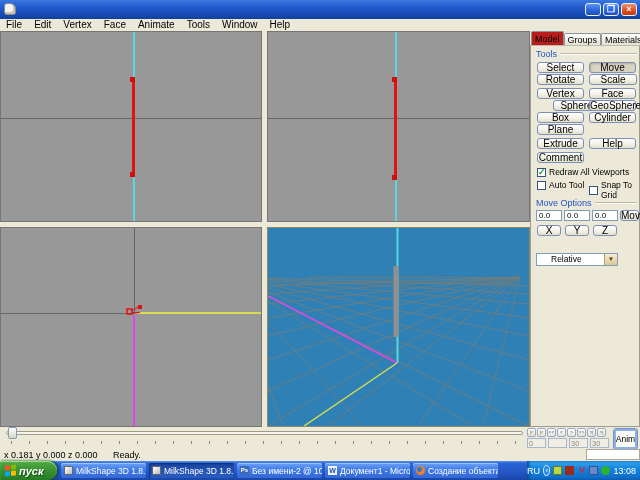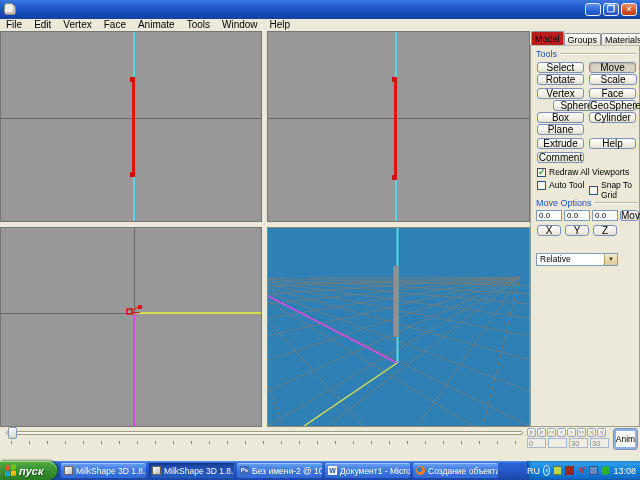--- a/index.html
+++ b/index.html
@@ -62,21 +62,21 @@
 
   .cbrow { position:absolute; display:flex; align-items:center; font-size:8.5px; color:#000; }
   .cbbox { width:9px; height:9px; background:#fff; border:1px solid #33527e; margin-right:3px;
     position:relative; flex:none; }
   .cbbox.checked::after { content:"✓"; position:absolute; left:0; top:-2px; color:#1ca327;
     font-size:9px; font-weight:bold; }
 
   .numfield { position:absolute; height:11px; width:26px; background:#fff; border:1px solid #7f9db9;
     font-size:8px; font-family:"Liberation Sans",sans-serif; padding:0 2px; color:#000; }
   #combo { position:absolute; left:5px; top:207px; width:82px; height:13px; background:#fff;
-    border:1px solid #7f9db9; font-size:8.5px; line-height:11px; padding-left:3px; color:#000; }
+    border:1px solid #7f9db9; font-size:8.5px; line-height:11px; padding-left:14px; color:#000; }
   #combo .arrow { position:absolute; right:0; top:0; width:13px; height:11px;
     background:linear-gradient(180deg,#f4ebd1,#dcc896); border-left:1px solid #b0a070;
     font-size:6px; text-align:center; line-height:11px; color:#4a3c10; }
 
   
   #kf-slider { position:absolute; left:6px; top:431px; width:517px; height:4px;
     background:#f6f4ec; border:1px solid #9d9d84; border-radius:2px; }
   #kf-thumb { position:absolute; left:8px; top:427px; width:9px; height:12px;
     background:linear-gradient(180deg,#fff,#d8d4c4); border:1px solid #7f9db9; border-radius:2px; }
   #kf-ticks { position:absolute; left:11px; top:441px; width:512px; height:3px;
@@ -303,20 +303,25 @@
     <button class="vcrbtn">&gt;|</button>
   </div>
   <div id="kf-fields">
     <input class="kf-field" value="0" style="">
     <input class="kf-field" value="" style="">
     <input class="kf-field" value="30" style="">
     <input class="kf-field" value="30" style="">
   </div>
   <button id="anim-btn">Anim</button>
 
+  <div id="statusbar">
+    <span id="status-coords">x 0.181 y 0.000 z 0.000</span>
+    <span id="status-msg">Ready.</span>
+    <span id="status-pane"></span>
+  </div>
 
   <div id="taskbar">
     <div id="start-btn">
       <span id="start-flag">
           <i></i>
           <i></i>
           <i></i>
           <i></i>
         </span>
       <span>пуск</span>

